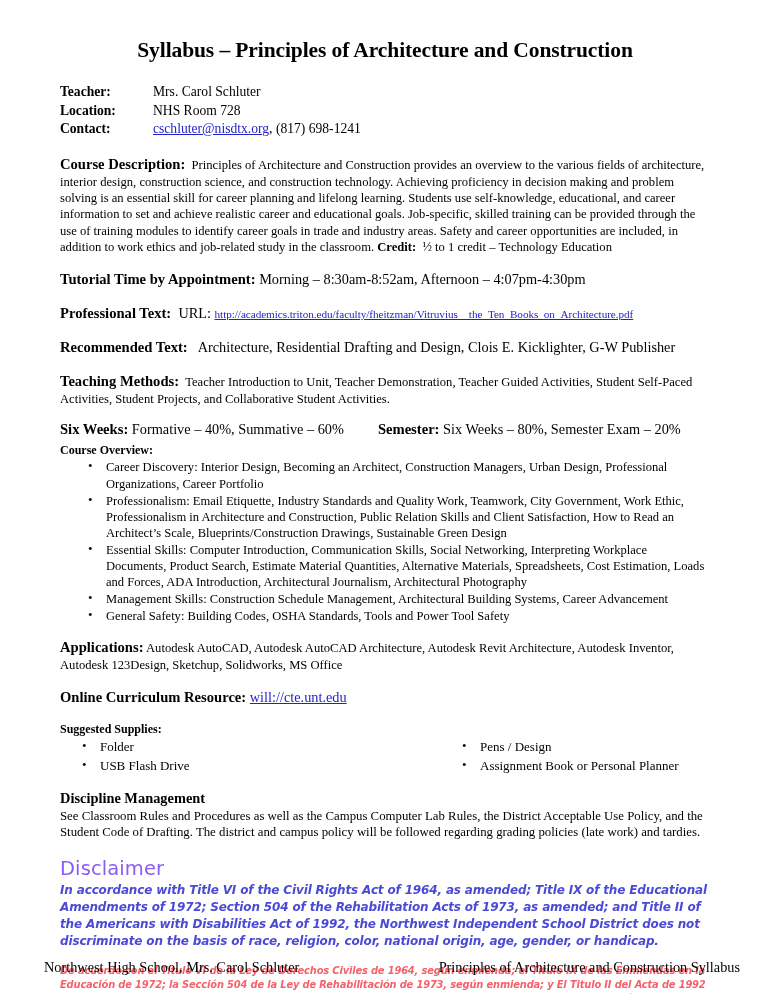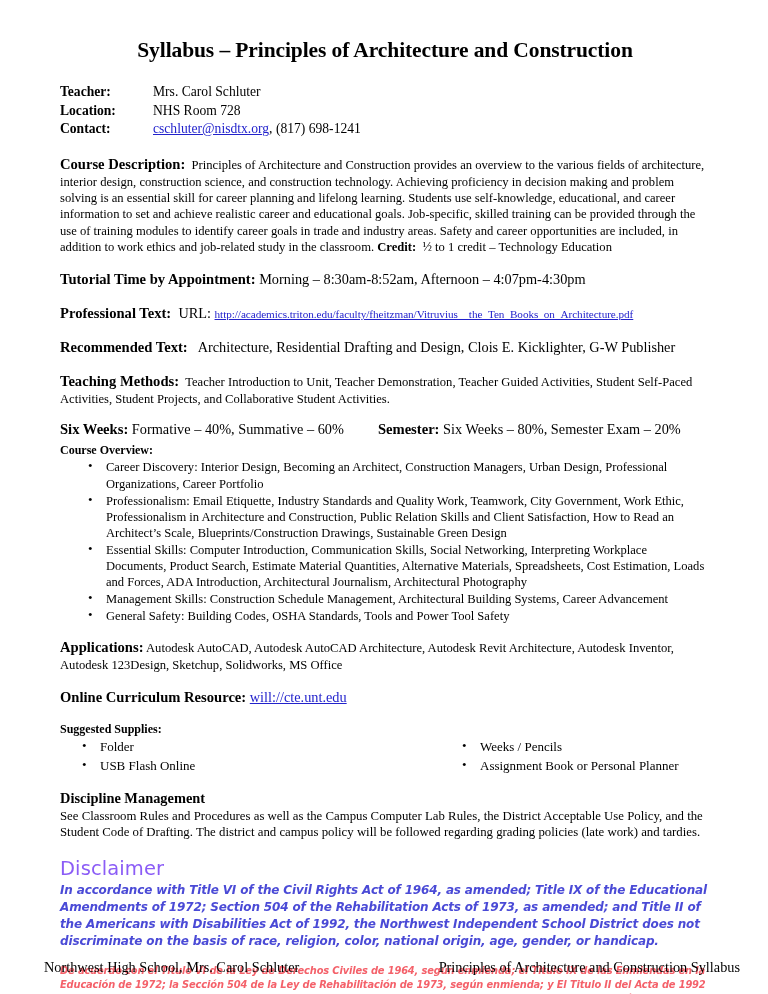--- a/index.html
+++ b/index.html
@@ -245,26 +245,26 @@
       <p class="para"><span class="lead">Applications:</span> <span>Autodesk AutoCAD, Autodesk AutoCAD Architecture, Autodesk Revit Architecture, Autodesk Inventor, Autodesk 123Design, Sketchup, Solidworks, MS Office</span></p>
     </div>
 
     <div class="line-big"><span class="lead">Online Curriculum Resource:</span> <a class="link" href="#">will://cte.unt.edu</a></div>
 
     <h2 class="section">Suggested Supplies:</h2>
     <div class="supplies-wrap">
       <div class="supplies-col left">
         <ul>
           <li>Folder</li>
-          <li>USB Flash Online</li>
+          <li>USB Flash Drive</li>
         </ul>
       </div>
       <div class="supplies-col right">
         <ul>
-          <li>Weeks / Pencils</li>
+          <li>Pens / Design</li>
           <li>Assignment Book or Personal Planner</li>
         </ul>
       </div>
     </div>
 
     <div>
       <div class="discipline-head">Discipline Management</div>
       <div class="discipline-body">See Classroom Rules and Procedures as well as the Campus Computer Lab Rules, the District Acceptable Use Policy, and the Student Code of Drafting. The district and campus  policy will be followed regarding grading policies (late work) and tardies.</div>
     </div>
 

